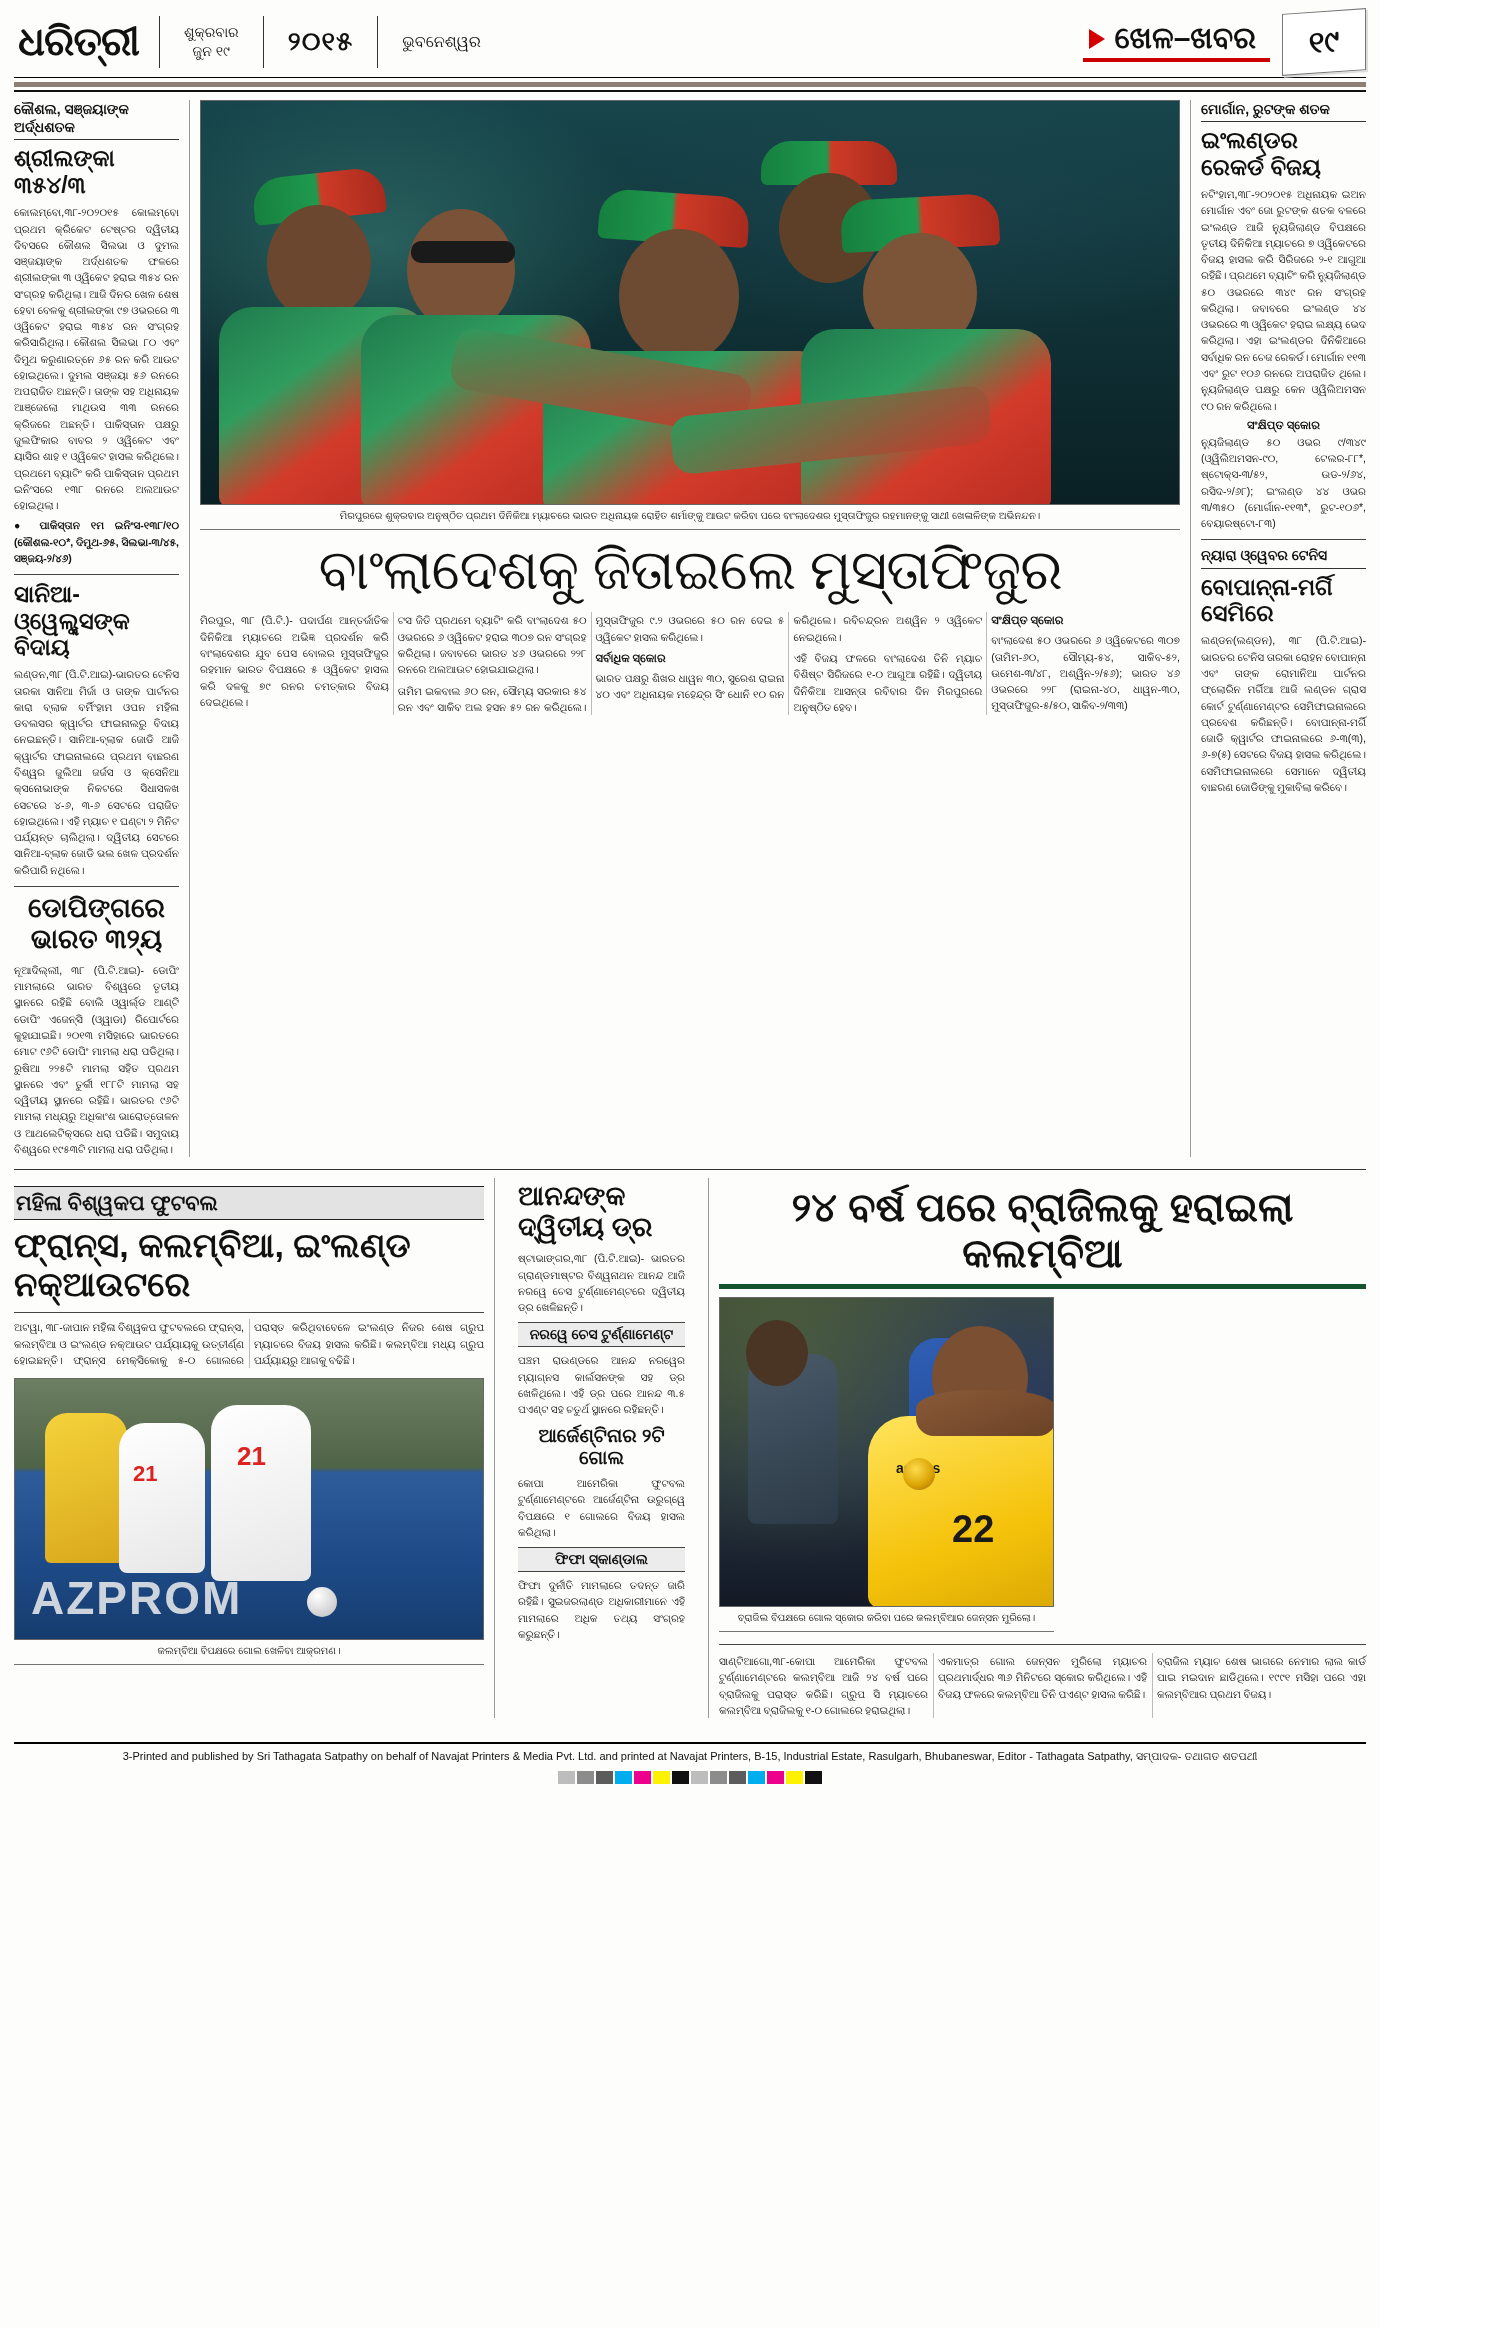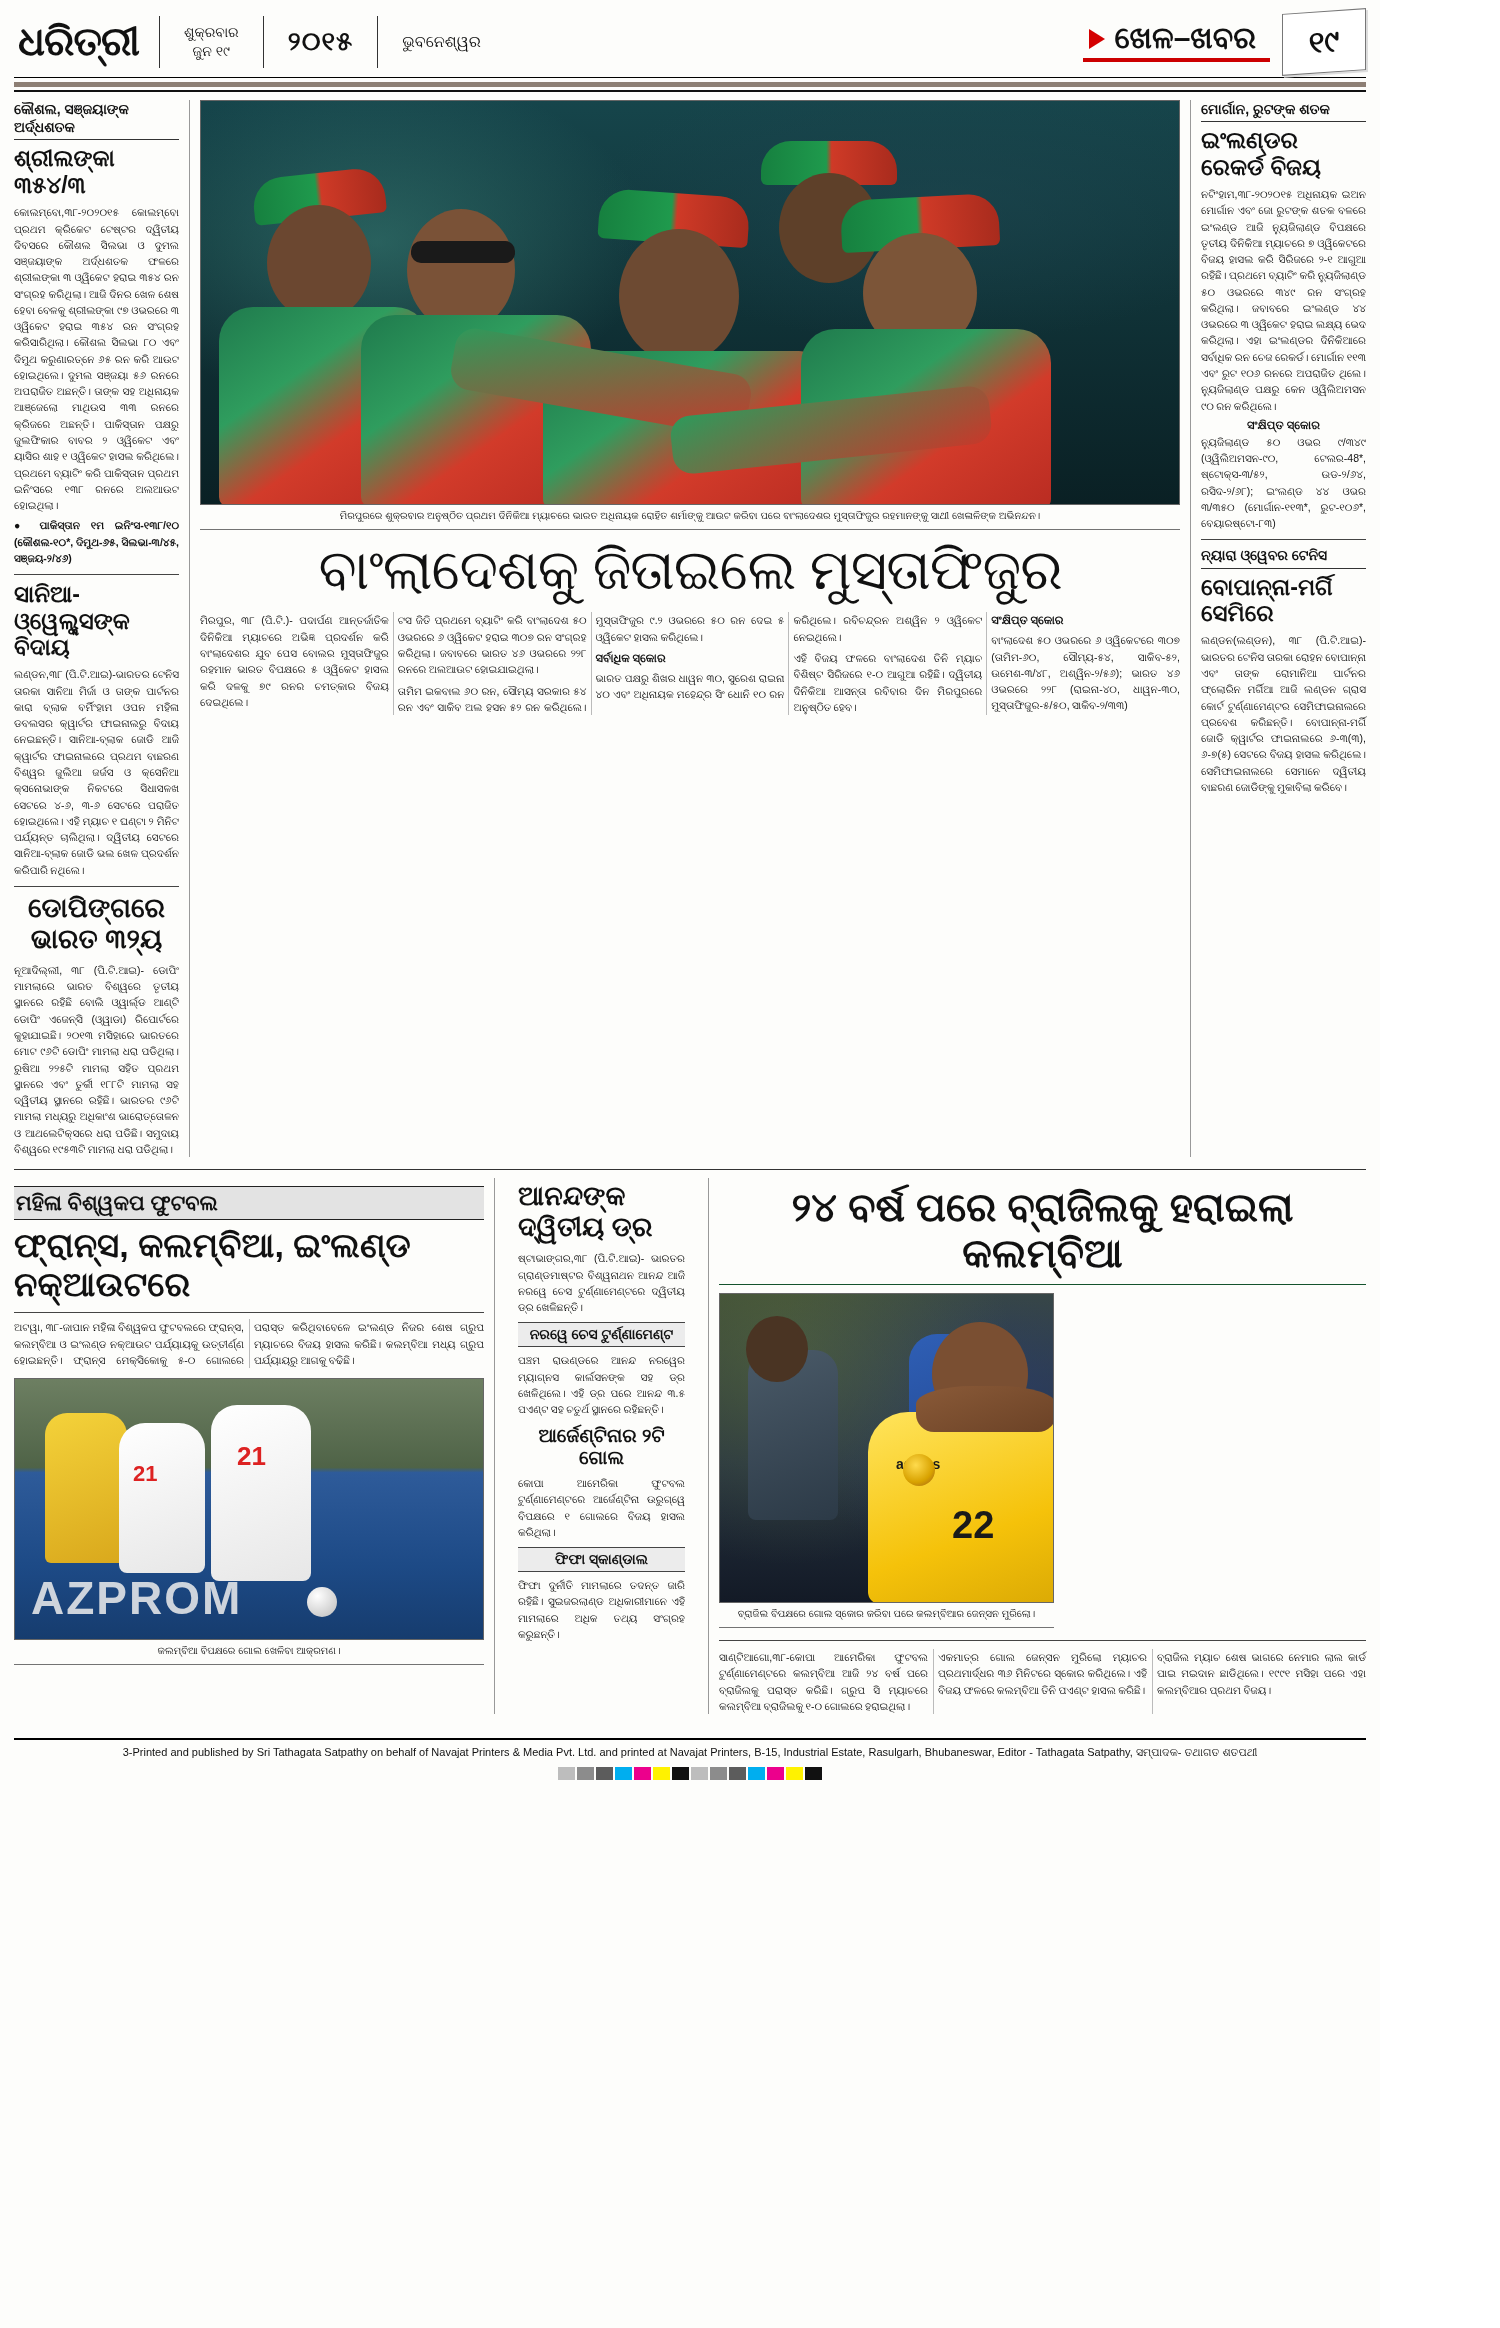--- a/index.html
+++ b/index.html
@@ -313,21 +313,21 @@
         <div class="mini-head">ସଂକ୍ଷିପ୍ତ ସ୍କୋର</div>
         <p>ବାଂଲାଦେଶ ୫୦ ଓଭରରେ ୬ ଓ୍ୱିକେଟରେ ୩୦୭ (ତାମିମ-୬୦, ସୌମ୍ୟ-୫୪, ସାକିବ-୫୨, ଉମେଶ-୩/୪୮, ଅଶ୍ୱିନ-୨/୫୬); ଭାରତ ୪୬ ଓଭରରେ ୨୨୮ (ରାଇନା-୪୦, ଧାୱନ-୩୦, ମୁସ୍ତାଫିଜୁର-୫/୫୦, ସାକିବ-୨/୩୩)</p>
       </div>
     </div>
 
     <div>
       <div class="kicker">ମୋର୍ଗାନ, ରୁଟଙ୍କ ଶତକ</div>
       <div class="hl-sm">ଇଂଲଣ୍ଡର ରେକର୍ଡ ବିଜୟ</div>
       <div class="body-text">ନଟିଂହାମ,୩୮-୨୦୨୦୧୫ ଅଧିନାୟକ ଇଅନ ମୋର୍ଗାନ ଏବଂ ଜୋ ରୁଟଙ୍କ ଶତକ ବଳରେ ଇଂଲଣ୍ଡ ଆଜି ନ୍ୟୁଜିଲାଣ୍ଡ ବିପକ୍ଷରେ ତୃତୀୟ ଦିନିକିଆ ମ୍ୟାଚରେ ୭ ଓ୍ୱିକେଟରେ ବିଜୟ ହାସଲ କରି ସିରିଜରେ ୨-୧ ଆଗୁଆ ରହିଛି। ପ୍ରଥମେ ବ୍ୟାଟିଂ କରି ନ୍ୟୁଜିଲାଣ୍ଡ ୫୦ ଓଭରରେ ୩୪୯ ରନ ସଂଗ୍ରହ କରିଥିଲା। ଜବାବରେ ଇଂଲଣ୍ଡ ୪୪ ଓଭରରେ ୩ ଓ୍ୱିକେଟ ହରାଇ ଲକ୍ଷ୍ୟ ଭେଦ କରିଥିଲା। ଏହା ଇଂଲଣ୍ଡର ଦିନିକିଆରେ ସର୍ବାଧିକ ରନ ଚେଜ ରେକର୍ଡ। ମୋର୍ଗାନ ୧୧୩ ଏବଂ ରୁଟ ୧୦୬ ରନରେ ଅପରାଜିତ ଥିଲେ। ନ୍ୟୁଜିଲାଣ୍ଡ ପକ୍ଷରୁ କେନ ଓ୍ୱିଲିଅମସନ ୯୦ ରନ କରିଥିଲେ।</div>
       <div class="mini-head center-b">ସଂକ୍ଷିପ୍ତ ସ୍କୋର</div>
-      <div class="body-text">ନ୍ୟୁଜିଲାଣ୍ଡ ୫୦ ଓଭର ୯/୩୪୯ (ଓ୍ୱିଲିଅମସନ-୯୦, ଟେଲର-48*, ଷ୍ଟୋକ୍ସ-୩/୫୨, ଉଡ-୨/୬୪, ରସିଦ-୨/୬୮); ଇଂଲଣ୍ଡ ୪୪ ଓଭର ୩/୩୫୦ (ମୋର୍ଗାନ-୧୧୩*, ରୁଟ-୧୦୬*, ବେୟାରଷ୍ଟୋ-୮୩)</div>
+      <div class="body-text">ନ୍ୟୁଜିଲାଣ୍ଡ ୫୦ ଓଭର ୯/୩୪୯ (ଓ୍ୱିଲିଅମସନ-୯୦, ଟେଲର-୮୮*, ଷ୍ଟୋକ୍ସ-୩/୫୨, ଉଡ-୨/୬୪, ରସିଦ-୨/୬୮); ଇଂଲଣ୍ଡ ୪୪ ଓଭର ୩/୩୫୦ (ମୋର୍ଗାନ-୧୧୩*, ରୁଟ-୧୦୬*, ବେୟାରଷ୍ଟୋ-୮୩)</div>
 
       <div class="divline"></div>
       <div class="kicker">ନ୍ୟାରା ଓ୍ୱେବର ଟେନିସ</div>
       <div class="hl-sm">ବୋପାନ୍ନା-ମର୍ଗି ସେମିରେ</div>
       <div class="body-text">ଲଣ୍ଡନ(ଲଣ୍ଡନ), ୩୮ (ପି.ଟି.ଆଇ)-ଭାରତର ଟେନିସ ତାରକା ରୋହନ ବୋପାନ୍ନା ଏବଂ ତାଙ୍କ ରୋମାନିଆ ପାର୍ଟନର ଫ୍ଲୋରିନ ମର୍ଗିଆ ଆଜି ଲଣ୍ଡନ ଗ୍ରାସ କୋର୍ଟ ଟୁର୍ଣ୍ଣାମେଣ୍ଟର ସେମିଫାଇନାଲରେ ପ୍ରବେଶ କରିଛନ୍ତି। ବୋପାନ୍ନା-ମର୍ଗି ଜୋଡି କ୍ୱାର୍ଟର ଫାଇନାଲରେ ୬-୩(୩), ୬-୭(୫) ସେଟରେ ବିଜୟ ହାସଲ କରିଥିଲେ। ସେମିଫାଇନାଲରେ ସେମାନେ ଦ୍ୱିତୀୟ ବାଛରଣ ଜୋଡିଙ୍କୁ ମୁକାବିଲା କରିବେ।</div>
     </div>
   </div>
 
   <div style="display:grid;grid-template-columns:470px 215px 1fr;gap:10px;margin-top:12px;border-top:1px solid #333;padding-top:8px">
 
@@ -355,21 +355,21 @@
       <div class="body-text">ଷ୍ଟାଭାଙ୍ଗର,୩୮ (ପି.ଟି.ଆଇ)- ଭାରତର ଗ୍ରାଣ୍ଡମାଷ୍ଟର ବିଶ୍ୱନାଥନ ଆନନ୍ଦ ଆଜି ନରୱେ ଚେସ ଟୁର୍ଣ୍ଣାମେଣ୍ଟରେ ଦ୍ୱିତୀୟ ଡ୍ର ଖେଳିଛନ୍ତି।</div>
       <div class="sub-band">ନରୱେ ଚେସ ଟୁର୍ଣ୍ଣାମେଣ୍ଟ</div>
       <div class="body-text">ପଞ୍ଚମ ରାଉଣ୍ଡରେ ଆନନ୍ଦ ନରୱେର ମ୍ୟାଗ୍ନସ କାର୍ଲସନଙ୍କ ସହ ଡ୍ର ଖେଳିଥିଲେ। ଏହି ଡ୍ର ପରେ ଆନନ୍ଦ ୩.୫ ପଏଣ୍ଟ ସହ ଚତୁର୍ଥ ସ୍ଥାନରେ ରହିଛନ୍ତି।</div>
       <div class="hl-sm" style="text-align:center;font-size:19px;margin-top:8px">ଆର୍ଜେଣ୍ଟିନାର ୨ଟି ଗୋଲ</div>
       <div class="body-text">କୋପା ଆମେରିକା ଫୁଟବଲ ଟୁର୍ଣ୍ଣାମେଣ୍ଟରେ ଆର୍ଜେଣ୍ଟିନା ଉରୁଗ୍ୱେ ବିପକ୍ଷରେ ୧ ଗୋଲରେ ବିଜୟ ହାସଲ କରିଥିଲା।</div>
       <div class="sub-band">ଫିଫା ସ୍କାଣ୍ଡାଲ</div>
       <div class="body-text">ଫିଫା ଦୁର୍ନୀତି ମାମଲାରେ ତଦନ୍ତ ଜାରି ରହିଛି। ସୁଇଜରଲାଣ୍ଡ ଅଧିକାରୀମାନେ ଏହି ମାମଲାରେ ଅଧିକ ତଥ୍ୟ ସଂଗ୍ରହ କରୁଛନ୍ତି।</div>
     </div>
 
     <div>
-      <div class="hl-lg" style="font-size:40px;text-align:center;border-bottom:1px solid #14532d;padding-bottom:8px">୨୪ ବର୍ଷ ପରେ ବ୍ରାଜିଲକୁ ହରାଇଲା କଲମ୍ବିଆ</div>
+      <div class="hl-lg" style="font-size:40px;text-align:center;border-bottom:5px solid #14532d;padding-bottom:8px">୨୪ ବର୍ଷ ପରେ ବ୍ରାଜିଲକୁ ହରାଇଲା କଲମ୍ବିଆ</div>
 
       <div style="display:grid;grid-template-columns:1fr 300px;gap:12px;margin-top:8px">
         <div>
           <div class="photo ph-col">
             <div class="bg"></div>
             <div class="pl" style="left:28px;  top:56px;  width:90px;  height:170px; background:linear-gradient(160deg,#4a5a68,#2c3a47); border-radius:24px 24px 8px 8px;"></div>
             <div class="pl" style="left:26px;  top:22px;  width:62px;  height:66px;  background:#4a3423; border-radius:50%;"></div>
             <div class="pl" style="right:34px; top:40px;  width:110px; height:190px; background:linear-gradient(160deg,#2f5fb5,#1c3f86); border-radius:28px 28px 8px 8px;"></div>
             <div class="pl" style="right:62px; top:80px;  color:#fff; font:bold 44px 'Liberation Sans',sans-serif;">4</div>
             <div class="pl yellow-kit" style="left:148px; top:118px; width:220px; height:192px;"></div>

